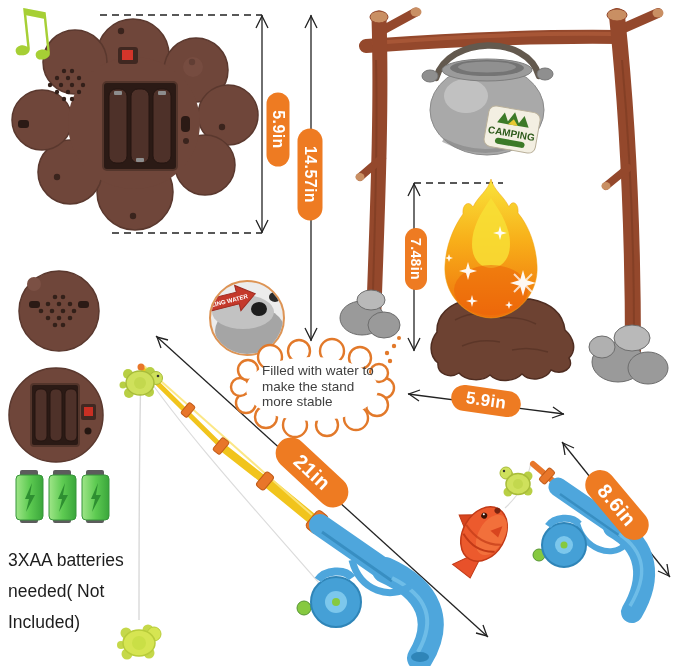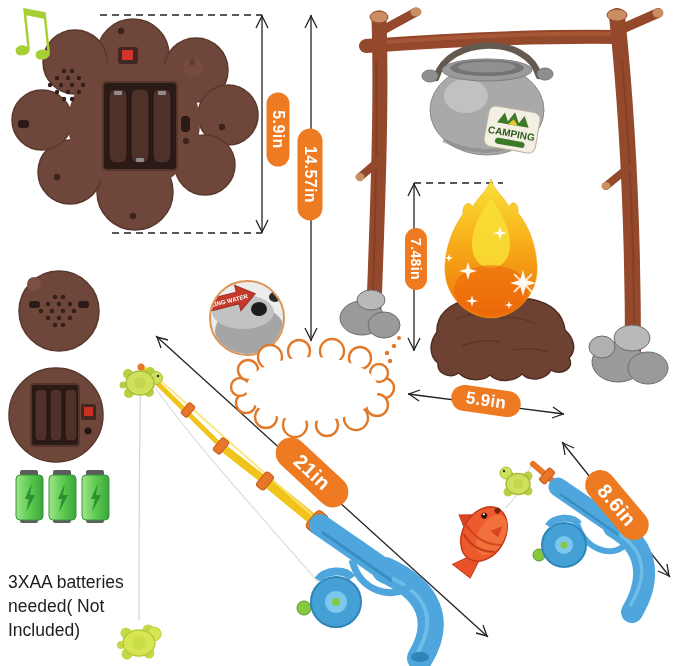--- a/index.html
+++ b/index.html
@@ -10,21 +10,21 @@
         background:var(--accent,#ee7b22);color:#fff;font-weight:700;
         border-radius:999px;letter-spacing:.4px;white-space:nowrap}
   #pill-cloud{left:241px;top:118px;width:74px;height:23px;font-size:16px;transform:rotate(90deg)}
   #pill-stand{left:264px;top:162px;width:92px;height:25px;font-size:16px;transform:rotate(90deg)}
   #pill-fire{left:385px;top:248px;width:62px;height:22px;font-size:14px;transform:rotate(90deg)}
   #pill-width{left:451px;top:388px;width:70px;height:26px;font-size:17px;transform:rotate(8deg)}
   #pill-rod-large{left:268px;top:457px;width:88px;height:31px;font-size:20px;transform:rotate(43deg)}
   #pill-rod-small{left:576px;top:490px;width:82px;height:30px;font-size:20px;transform:rotate(50deg)}
   .callout-text{position:absolute;left:262px;top:363px;width:132px;font-size:13.5px;
         line-height:15.5px;color:var(--text-dark,#3f3f3f);white-space:pre-line}
-  .battery-note{position:absolute;left:8px;top:570px;font-size:17.5px;line-height:24px;
+  .battery-note{position:absolute;left:8px;top:545px;font-size:17.5px;line-height:31px;
         color:#1d1d1d;white-space:pre-line}
   .music-note{position:absolute;left:2px;top:0;font-size:64px;line-height:1;
         color:#a6cf35;font-family:"DejaVu Sans",sans-serif;transform:rotate(-6deg)}
 </style>
 </head>
 <body>
 
 <div class="stage">
 
 <svg class="art" width="679" height="666" viewBox="0 0 679 666">
@@ -415,16 +415,19 @@
 
   <div class="music-note">♫</div>
 
   <div class="pill" id="pill-cloud">5.9in</div>
   <div class="pill" id="pill-stand">14.57in</div>
   <div class="pill" id="pill-fire">7.48in</div>
   <div class="pill" id="pill-width">5.9in</div>
   <div class="pill" id="pill-rod-large">21in</div>
   <div class="pill" id="pill-rod-small">8.6in</div>
 
+  <div class="callout-text">Filled with water to
+make the stand
+more stable</div>
   <div class="battery-note">3XAA batteries
 needed( Not
 Included)</div>
 </div>
 
 </body></html>

